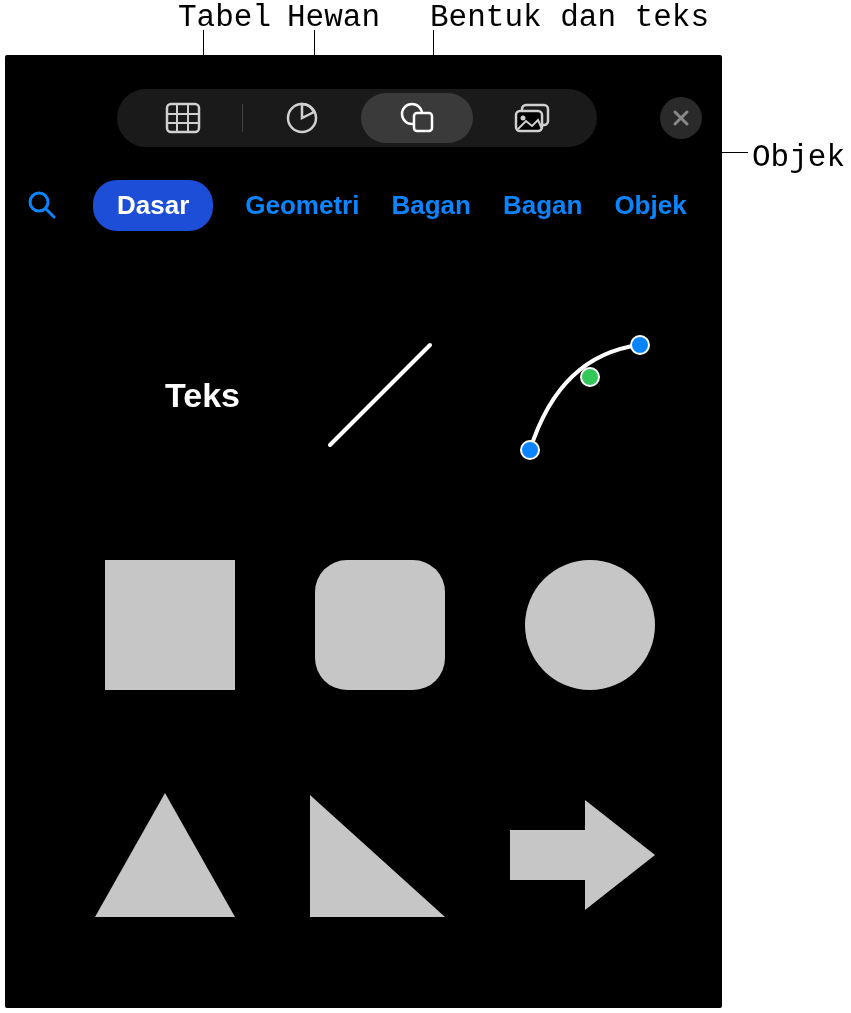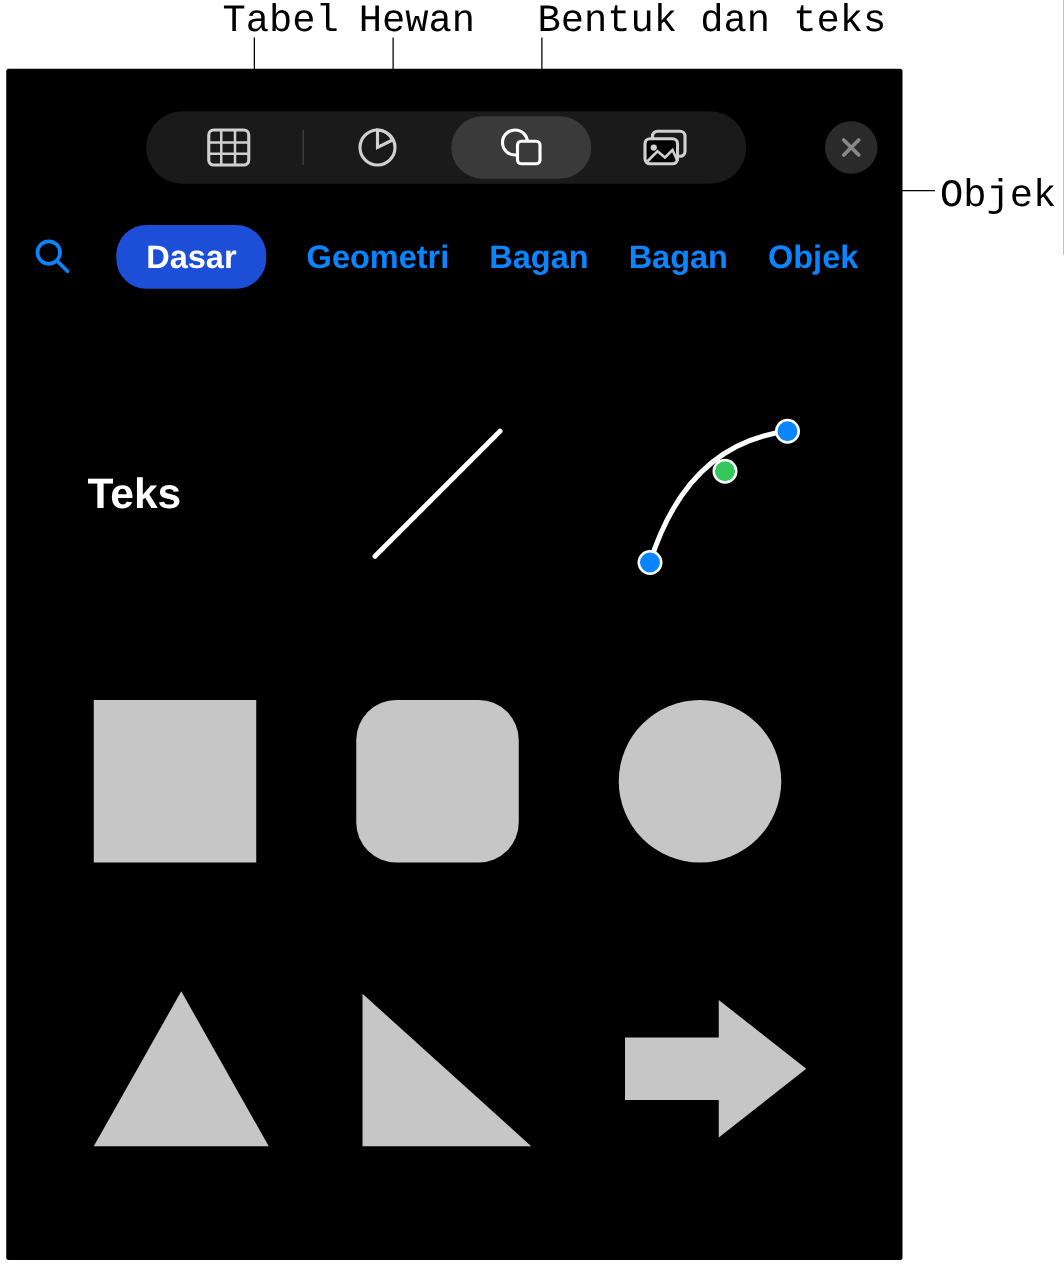--- a/index.html
+++ b/index.html
@@ -125,21 +125,21 @@
       grid-auto-rows: 220px;
       gap: 10px;
       justify-items: center;
       align-items: center;
     }
     .shape-cell {
       width: 170px;
       height: 170px;
       display: flex;
       align-items: center;
-      justify-content: flex-start;
+      justify-content: flex-end;
       cursor: pointer;
     }
     .text-shape {
       color: #fff;
       font-size: 34px;
       font-weight: 600;
     }
   </style>
 </head>
 <body>

